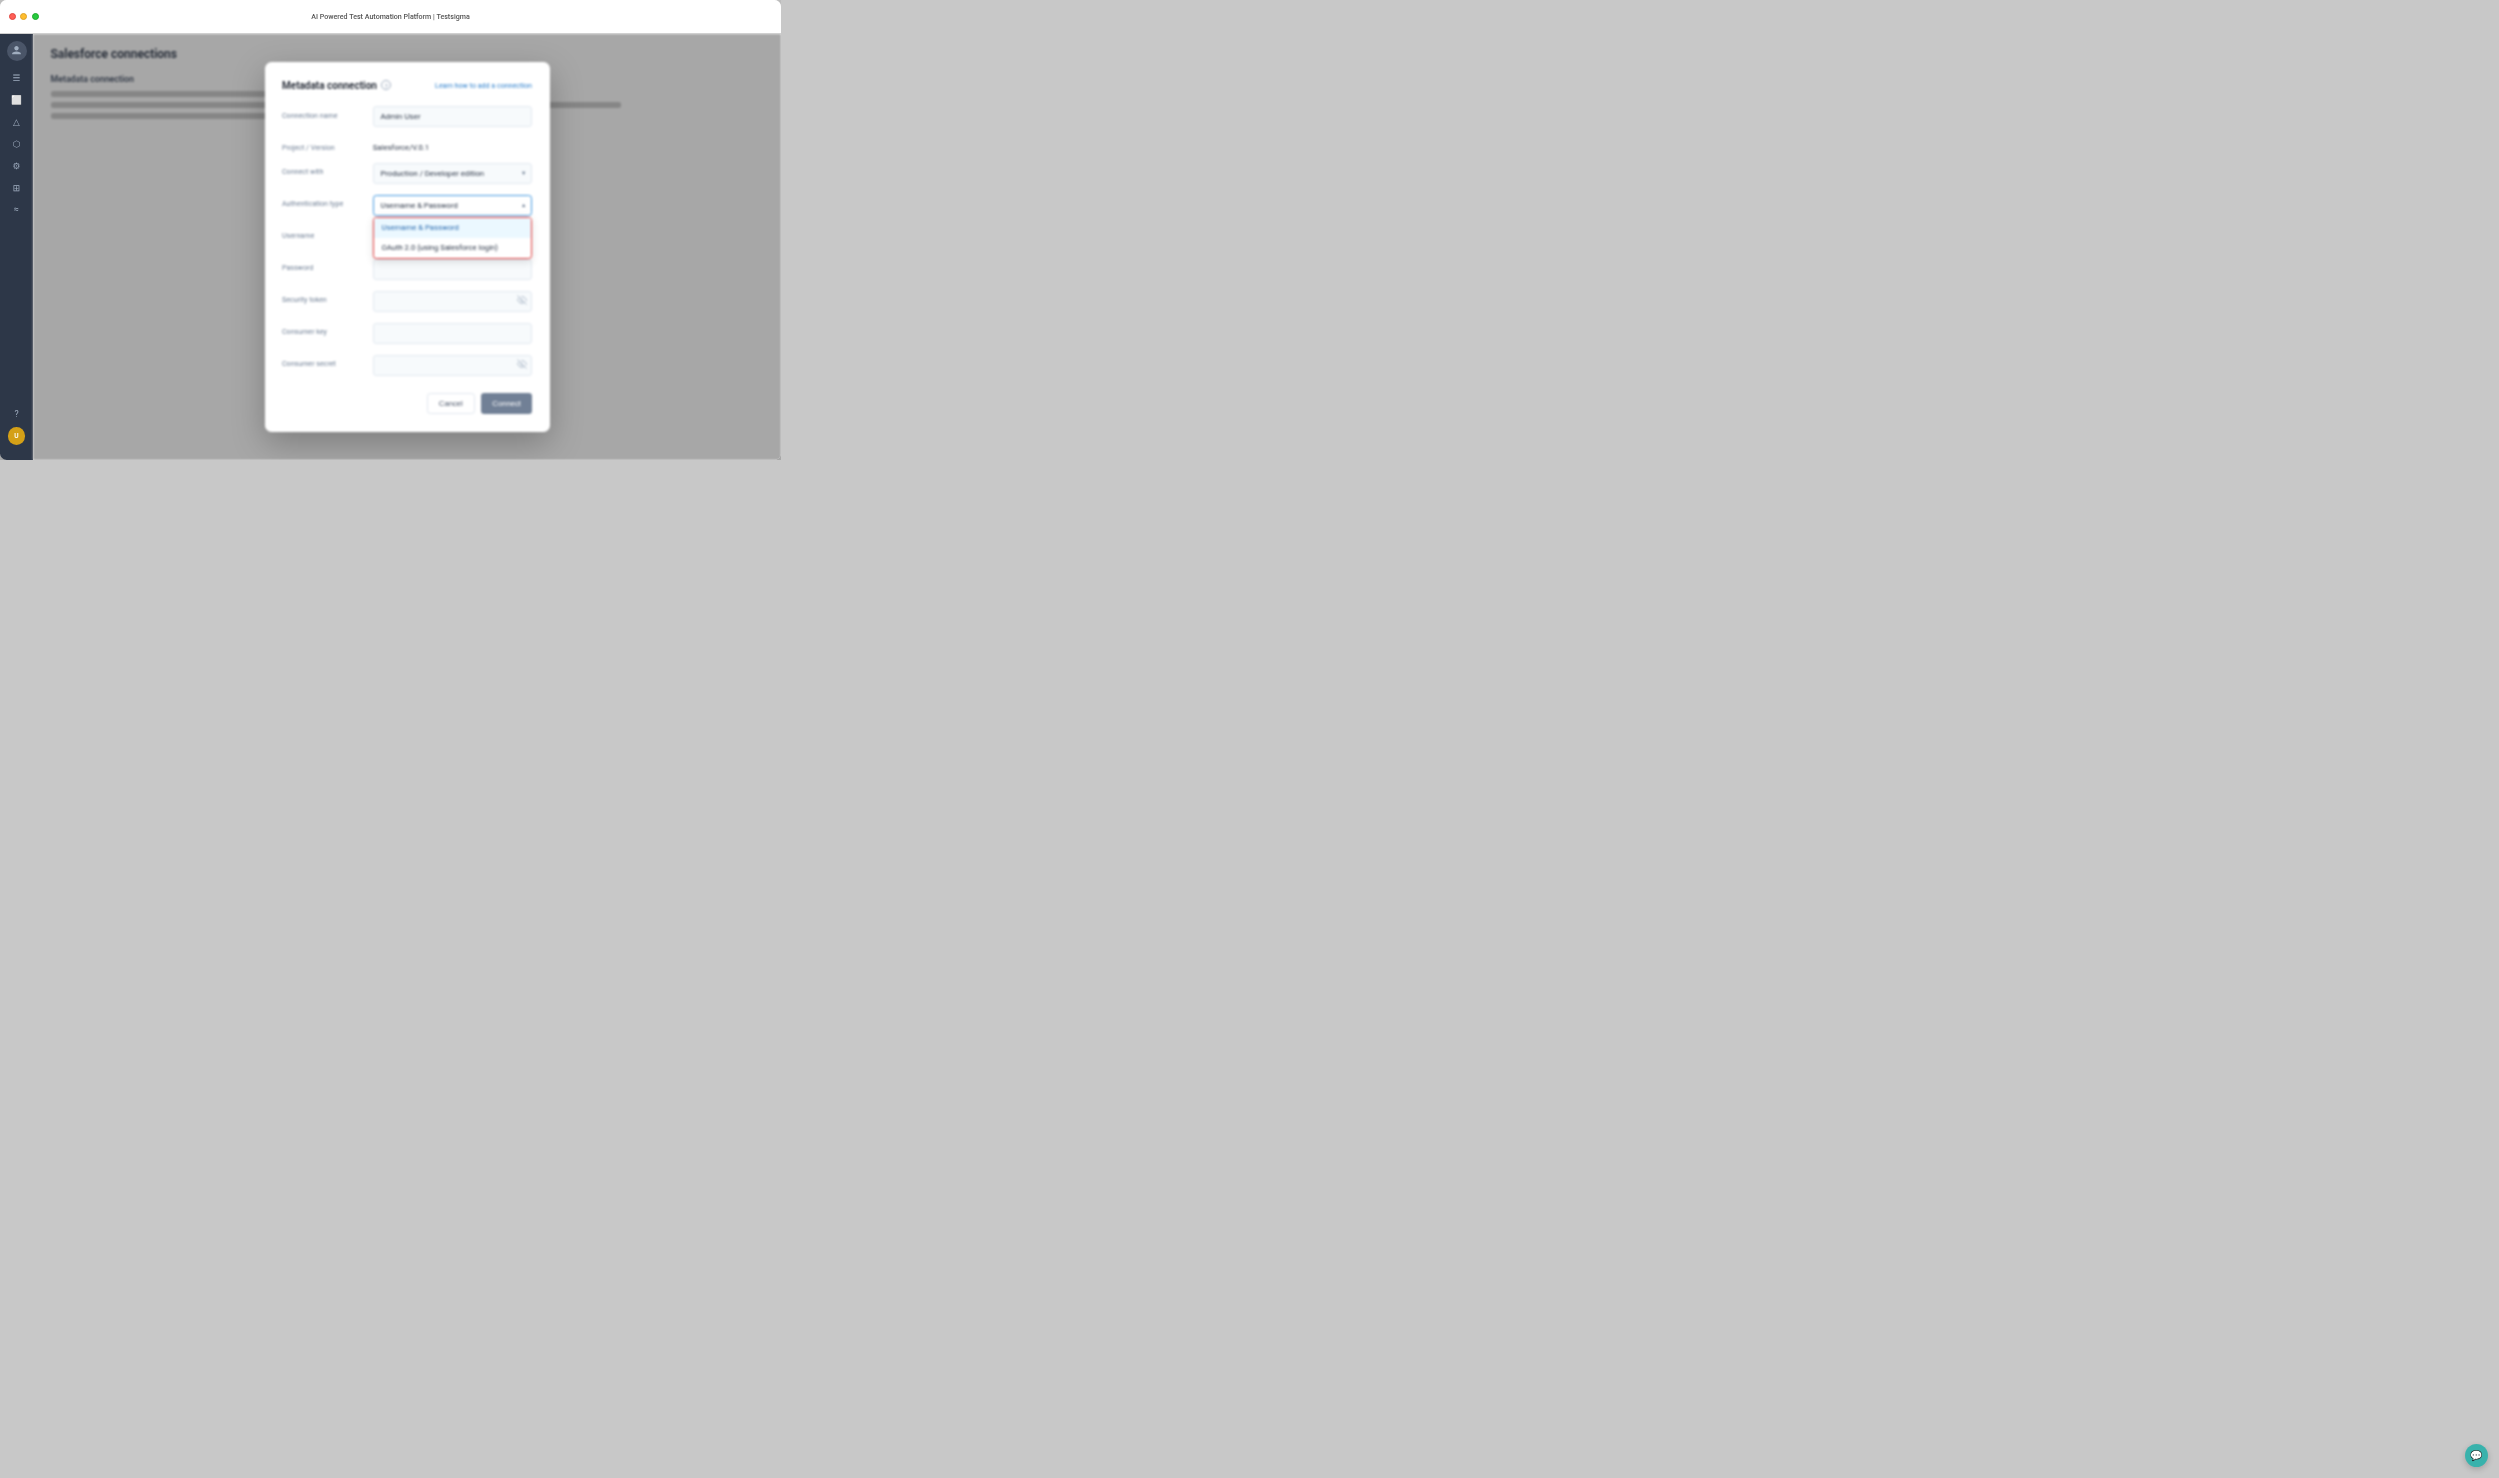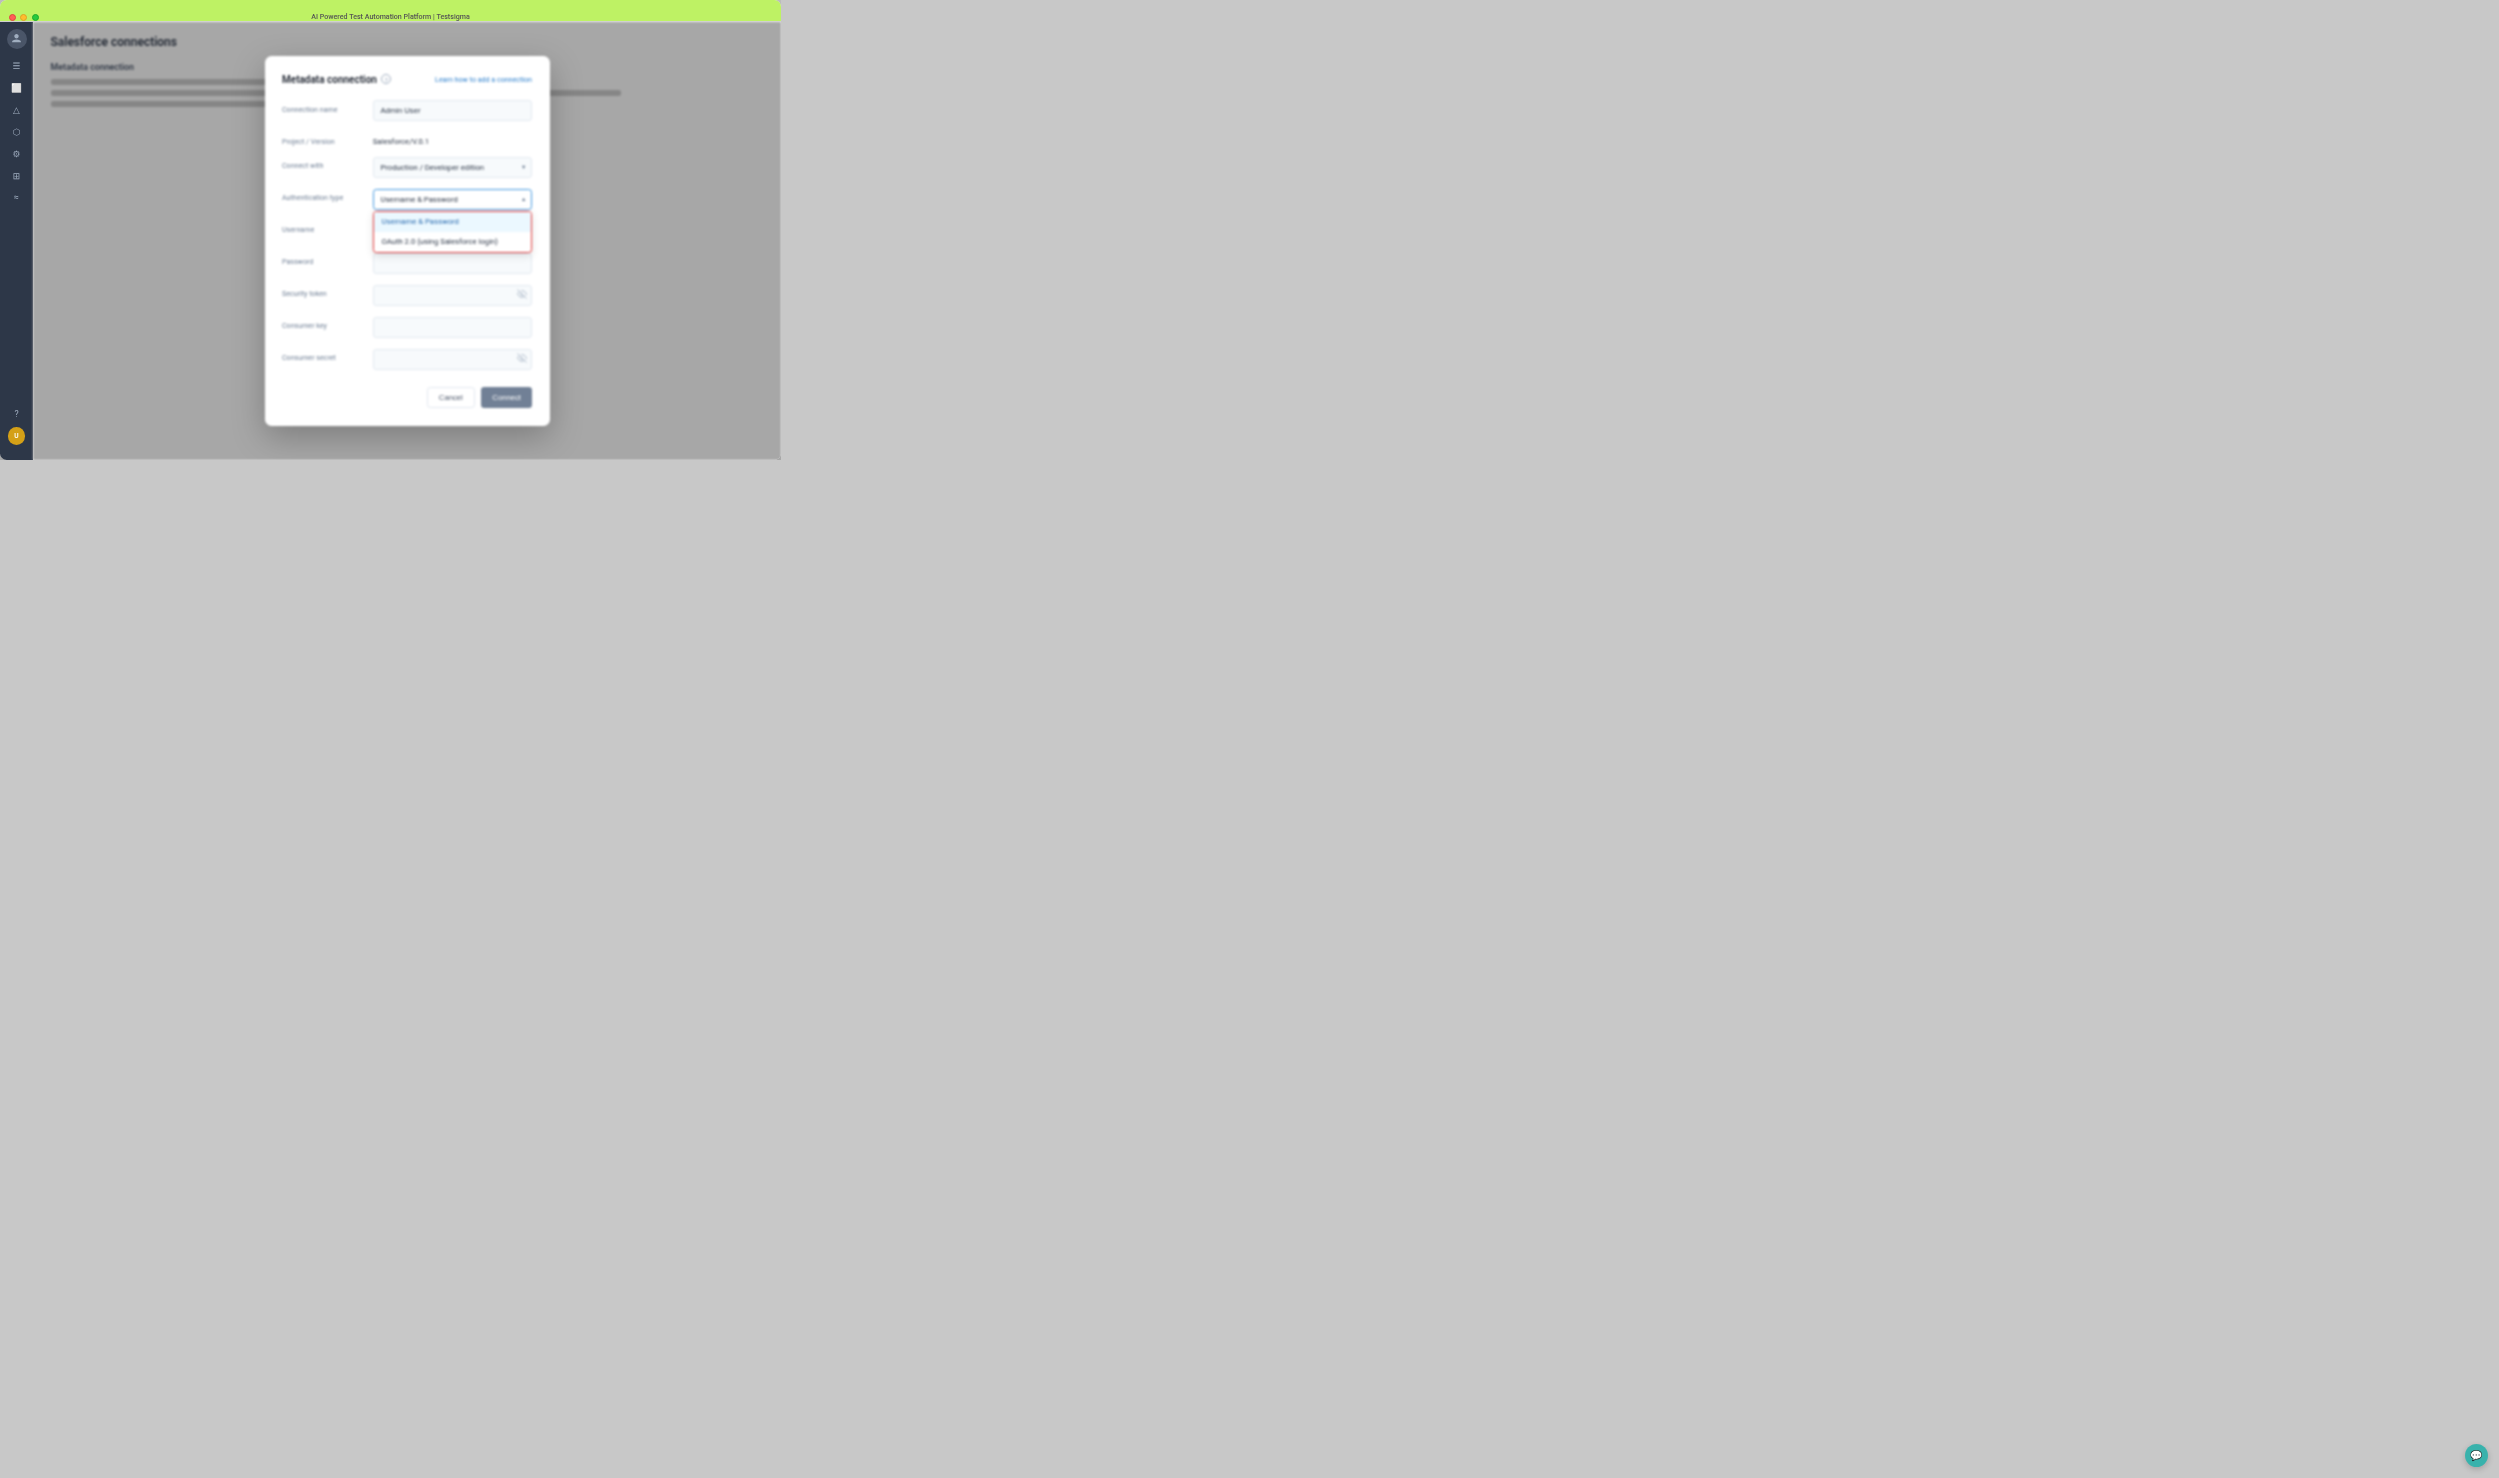--- a/index.html
+++ b/index.html
@@ -19,24 +19,24 @@
       height: 100%;
       background: #e8e8e8;
       border-radius: 6.6px;
       overflow: hidden;
       display: flex;
       flex-direction: column;
       box-shadow: 0 11px 33px rgba(0,0,0,0.4);
     }
 
     .titlebar {
-      background: #bef264;
-      height: 22px;
-      display: flex;
-      align-items: flex-end;
+      background: #ffffff;
+      height: 34px;
+      display: flex;
+      align-items: center;
       padding: 0 8.8px;
       border-bottom: 0.5px solid #d0d0d0;
       flex-shrink: 0;
       position: relative;
     }
 
     .traffic-lights {
       display: flex;
       gap: 4.4px;
     }

